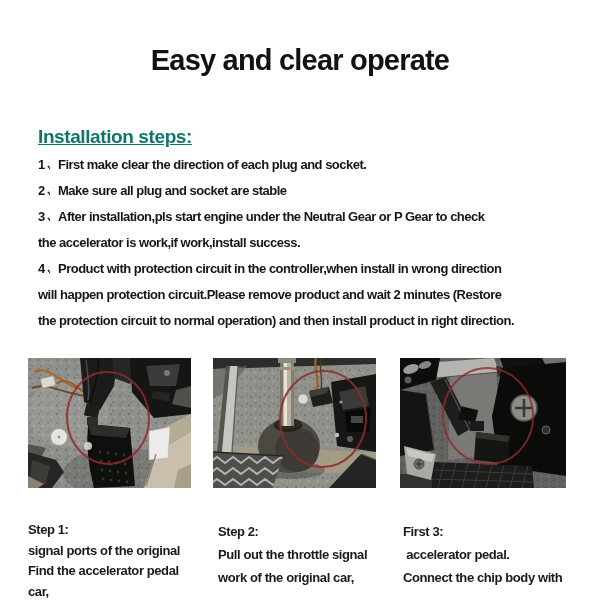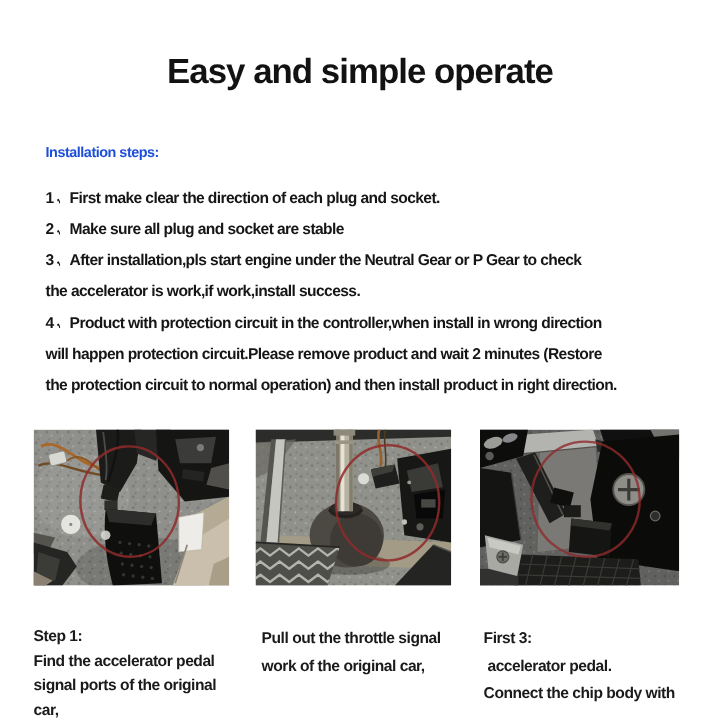--- a/index.html
+++ b/index.html
@@ -10,21 +10,21 @@
   }
   .page{position:relative;width:600px;height:600px;background:#fff;}
 
   .title{
     position:absolute;top:24px;left:0;width:600px;text-align:center;
     font-size:29px;font-weight:700;letter-spacing:-0.8px;color:#121212;
     white-space:nowrap;line-height:34px;
   }
   .section-heading{
     position:absolute;top:110px;left:38px;
-    font-size:12px;font-weight:700;letter-spacing:-0.4px;color:#1d4ed8;
+    font-size:19px;font-weight:700;letter-spacing:-0.4px;color:#0f766e;text-decoration:underline;
   }
   .steps{position:absolute;top:152px;left:38px;width:558px;}
   .steps p{
     margin:0;font-size:13px;font-weight:700;letter-spacing:-0.5px;
     line-height:26px;color:#161616;white-space:nowrap;
   }
   .num{display:inline-block;min-width:20px;}
   .cjk-comma{
     display:inline-block;font-size:12px;margin-left:1px;
     transform:rotate(-28deg) translateY(-1px);
@@ -45,21 +45,21 @@
   .col2 .caption{padding-left:5px;}
   .col3 .caption{padding-left:3px;}
   .cap-line{white-space:pre;}
   svg{display:block;}
 </style>
 </head>
 <body>
 
 <div class="page">
 
-  <h1 class="title">Easy and simple operate</h1>
+  <h1 class="title">Easy and clear operate</h1>
 
   <h2 class="section-heading">Installation steps:</h2>
 
   <div class="steps">
       <p><span class="num"><span>1</span><span class="cjk-comma">,</span></span>First make clear the direction of each plug and socket.</p>
       <p><span class="num"><span>2</span><span class="cjk-comma">,</span></span>Make sure all plug and socket are stable</p>
       <p><span class="num"><span>3</span><span class="cjk-comma">,</span></span>After installation,pls start engine under the Neutral Gear or P Gear to check<br>the accelerator is work,if work,install success.</p>
       <p><span class="num"><span>4</span><span class="cjk-comma">,</span></span>Product with protection circuit in the controller,when install in wrong direction<br>will happen protection circuit.Please remove product and wait 2 minutes (Restore<br>the protection circuit to normal operation) and then install product in right direction.</p>
     </div>
 
@@ -123,22 +123,22 @@
         <polygon points="136,70 163,56 163,130 116,130 128,96" fill="#c9bfac"></polygon>
         <polygon points="136,70 163,56 163,74 140,88" fill="#b5aa94"></polygon>
         <polygon points="121,73 142,69 140,100 121,102" fill="#edece8" stroke="#b9b4a8" stroke-width="0.6"></polygon>
         <path d="M128,96 L118,128" stroke="#8f8573" stroke-width="1.4"></path>
         <polygon points="150,112 163,106 163,130 146,130" fill="#a99e88"></polygon>
         <ellipse cx="80" cy="60" rx="41" ry="46" fill="none" stroke="#8f2a2a" stroke-width="2" opacity="0.85" transform="rotate(-4 80 60)"></ellipse>
       </svg>
       <figcaption class="caption">
         <div class="cap-label">Step 1:</div>
         <div class="cap-lines">
+            <div class="cap-line">signal ports of the original</div>
             <div class="cap-line">Find the accelerator pedal</div>
-            <div class="cap-line">signal ports of the original</div>
             <div class="cap-line">car,</div>
           </div>
       </figcaption>
     </figure>
 
     <figure class="col col2">
       <svg class="photo-frame" width="163" height="130" viewBox="0 0 163 130">
         <defs>
           <pattern id="spk2" width="9" height="9" patternUnits="userSpaceOnUse">
             <circle cx="2" cy="3" r="1" fill="#000" opacity="0.20"></circle>
@@ -186,20 +186,21 @@
           <path d="M-4,116 l8,-6 l8,6 l8,-6 l8,6 l8,-6 l8,6 l8,-6 l8,6 l8,-6 l8,6"></path>
           <path d="M-4,127 l8,-6 l8,6 l8,-6 l8,6 l8,-6 l8,6 l8,-6 l8,6 l8,-6 l8,6"></path>
           <path d="M-4,138 l8,-6 l8,6 l8,-6 l8,6 l8,-6 l8,6 l8,-6 l8,6 l8,-6 l8,6"></path>
         </g>
         <path d="M0,94 L70,98" stroke="#262624" stroke-width="1.5"></path>
         <polygon points="116,130 148,96 163,102 163,130" fill="#242422"></polygon>
         <path d="M148,96 L163,102" stroke="#4e4e4a" stroke-width="1.2"></path>
         <ellipse cx="110" cy="61" rx="43" ry="48" fill="none" stroke="#8f2a2a" stroke-width="2" opacity="0.85" transform="rotate(3 110 61)"></ellipse>
       </svg>
       <figcaption class="caption">
+        <div class="cap-label">Step 2:</div>
         <div class="cap-lines">
             <div class="cap-line">Pull out the throttle signal</div>
             <div class="cap-line">work of the original car,</div>
           </div>
       </figcaption>
     </figure>
 
     <figure class="col col3">
       <svg class="photo-frame" width="166" height="130" viewBox="0 0 166 130">
         <defs>

